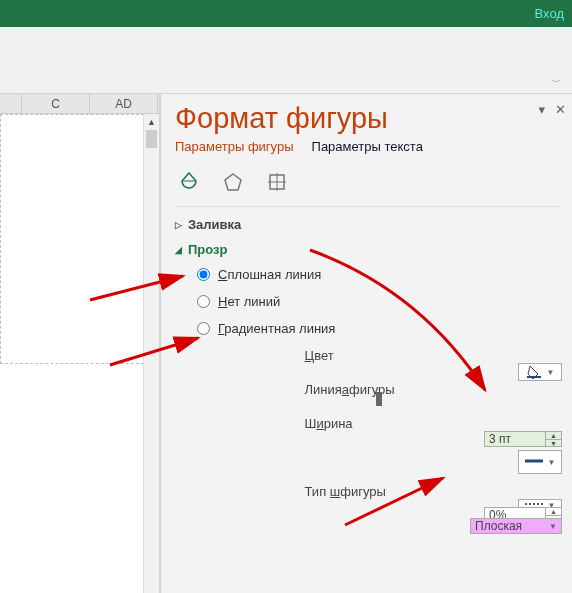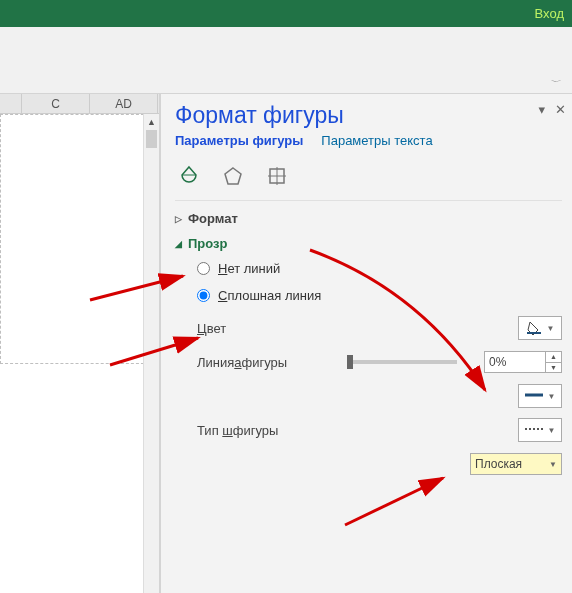--- a/index.html
+++ b/index.html
@@ -1,62 +1,62 @@
 <!DOCTYPE html>
 <html><head>
 <meta charset="utf-8">
 <style>
   * { box-sizing: border-box; font-family: "Segoe UI", Tahoma, sans-serif; }
   body { margin:0; width:572px; height:593px; background:#f0f0f0; overflow:hidden; position:relative;}
-  .ribbon-top { background:#217346; height:27px; display:flex; justify-content:flex-end; align-items:center; padding-right:8px; gap:6px; color:#bef264; font-size:13px;}
+  .ribbon-top { background:#217346; height:27px; display:flex; justify-content:flex-end; align-items:center; padding-right:8px; gap:6px; color:#5eead4; font-size:13px;}
   .ribbon-top .signin { cursor:pointer;}
   .ribbon-top .share { cursor:pointer; display:flex; align-items:center; gap:4px;}
   .ribbon-area { background:#f1f1f1; height:67px; border-bottom:1px solid #d4d4d4; position:relative;}
   .ribbon-collapse { position:absolute; right:10px; bottom:4px; font-size:11px; color:#777; cursor:pointer; transform:scaleY(0.6);}
   .content { display:flex; height:calc(593px - 27px - 67px); }
   .sheet-zone { width:160px; background:#fff; border-right:1px solid #d4d4d4; position:relative;}
   .col-headers { display:flex; height:20px; background:#e6e6e6; border-bottom:1px solid #ccc;}
   .col-headers div { border-right:1px solid #ccc; font-size:12px; color:#555; display:flex; align-items:center; justify-content:center;}
   .col-headers .c0 { width:22px;}
   .col-headers .c1 { width:68px;}
   .col-headers .c2 { width:68px;}
   .shape-canvas { position:absolute; top:20px; left:0; right:10px; height:250px; border:1px dashed #bfbfbf; background:#fff;}
   .vscroll { position:absolute; right:0; top:20px; width:16px; bottom:0; background:#f1f1f1; border-left:1px solid #ddd;}
   .vscroll .arrow { height:16px; display:flex; align-items:center; justify-content:center; font-size:9px; color:#555; cursor:pointer;}
   .vscroll .thumb { position:absolute; top:16px; left:2px; right:2px; height:18px; background:#cdcdcd;}
   
   .pane { flex:1; background:#f3f3f3; border-left:1px solid #d4d4d4; padding:6px 10px 0 14px; position:relative; font-size:13px; color:#444;}
-  .pane-title { font-size:23px; color:#1d4ed8; font-weight:400; margin:2px 0 4px 0; font-family:"Segoe UI Light","Segoe UI",sans-serif;}
+  .pane-title { font-size:29px; color:#c2410c; font-weight:400; margin:2px 0 4px 0; font-family:"Segoe UI Light","Segoe UI",sans-serif;}
   .pane-top-icons { position:absolute; top:8px; right:6px; display:flex; gap:10px; color:#666;}
   .pane-top-icons span{cursor:pointer;}
   .tabs { display:flex; gap:18px; font-size:13px; margin-bottom:10px;}
-  .tabs .active { color:#1d4ed8; font-weight:700;}
-  .tabs .inactive { color:#0369a1;}
+  .tabs .active { color:#c2410c; font-weight:400;}
+  .tabs .inactive { color:#0f172a;}
   .iconrow { display:flex; gap:16px; padding:4px 0 10px 0; border-bottom:1px solid #e0e0e0;}
   .iconbtn { width:28px; height:28px; display:flex; align-items:center; justify-content:center; cursor:pointer;}
   .section { margin-top:10px;}
   .sect-head { display:flex; align-items:center; gap:6px; font-weight:600; color:#444; cursor:pointer;}
   .sect-head.green{ color:#217346;}
   .tri { font-size:9px; color:#666;}
   .radios { margin:10px 0 12px 22px; display:flex; flex-direction:column; gap:12px; font-size:13px; color:#333;}
   .radios label { display:flex; align-items:center; gap:8px; cursor:pointer;}
   .radios input {margin:0;}
   .u { text-decoration:underline;}
-  .proprow { display:flex; align-items:center; margin:8px 0 8px 22px; height:26px;}
+  .proprow { display:flex; align-items:center; margin:8px 0 8px 22px; height:26px;flex-direction:column;}
   .proprow .lbl { width:150px; color:#444;}
   .slider-track { flex:0 0 110px; height:4px; background:#c8c8c8; position:relative; margin-right:8px;}
   .slider-track .handle{ position:absolute; left:0; top:-5px; width:6px; height:14px; background:#666;}
   .numbox { width:78px; height:22px; border:1px solid #ababab; background:#fff; display:flex; align-items:center; padding:0 4px; font-size:12px; position:relative;}
   .numbox.green { background:#e2efda;}
   .spin { position:absolute; right:0; top:0; bottom:0; width:16px; border-left:1px solid #ababab; display:flex; flex-direction:column;}
   .spin div{flex:1; display:flex; align-items:center; justify-content:center; font-size:7px; color:#555; cursor:pointer;}
   .spin div:first-child{border-bottom:1px solid #ababab;}
   .colorbtn, .ddbtn { width:44px; height:24px; border:1px solid #ababab; background:#fff; display:flex; align-items:center; justify-content:center; gap:3px; cursor:pointer; font-size:11px;}
   .ddbtn .chev, .colorbtn .chev{font-size:8px; color:#666; margin-left:2px;}
-  .wide-dd { width:92px; height:22px; border:1px solid #ababab; background:#fef9c3; display:flex; align-items:center; padding:0 4px; font-size:12px; position:relative; cursor:pointer;}
+  .wide-dd { width:92px; height:16px; border:1px solid #ababab; background:#f0abfc; display:flex; align-items:center; padding:0 4px; font-size:12px; position:relative; cursor:pointer;}
   .wide-dd .chev{ position:absolute; right:4px; font-size:8px; color:#666;}
   .right-ctrl { margin-left:auto;}
   
   svg.arrows { position:absolute; inset:0; pointer-events:none;}
 </style>
 </head>
 <body>
 
 <div class="ribbon-top">
   <span class="signin">Вход</span>
@@ -106,38 +106,42 @@
           <svg width="22" height="22" viewBox="0 0 22 22">
             <rect x="4" y="4" width="14" height="14" fill="none" stroke="#777" stroke-width="1.5"></rect>
             <path d="M11 2v18M2 11h18" stroke="#777" stroke-width="1"></path>
           </svg>
         </div>
     </div>
 
     <div class="section">
       <div class="sect-head">
         <span class="tri">▷</span>
-        <span>Формат</span>
+        <span>Заливка</span>
       </div>
     </div>
 
     <div class="section">
       <div class="sect-head green">
         <span class="tri" style="color:#217346">◢</span>
         <span>Прозр</span>
       </div>
 
       <div class="radios">
+        <label>
+          <input type="radio" name="line" checked="" style="">
+          <span><span class="u">С</span><span>плошная линия</span></span>
+        </label>
         <label>
           <input type="radio" name="line" style="">
           <span><span class="u">Н</span><span>ет линий</span></span>
         </label>
         <label>
-          <input type="radio" name="line" checked="" style="">
-          <span><span class="u">С</span><span>плошная линия</span></span>
+          <input type="radio" name="line" style="">
+          <span><span class="u">Г</span><span>радиентная линия</span></span>
         </label>
       </div>
 
       <div class="proprow">
         <span class="lbl"><span class="u">Ц</span><span>вет</span></span>
         <div class="right-ctrl colorbtn">
           <svg width="16" height="16" viewBox="0 0 16 16">
               <path d="M4 2l8 8-5 5-5-5z" fill="none" stroke="#444" stroke-width="1"></path>
               <rect x="1" y="12" width="14" height="2" fill="#1f4e79"></rect>
             </svg>
@@ -152,20 +156,30 @@
           </div>
         <div class="right-ctrl numbox">
           <span>0%</span>
           <div class="spin">
               <div>▲</div>
               <div>▼</div>
             </div>
         </div>
       </div>
 
+      <div class="proprow">
+        <span class="lbl"><span>Ш</span><span class="u">и</span><span>рина</span></span>
+        <div class="right-ctrl numbox green">
+          <span>3 пт</span>
+          <div class="spin">
+              <div>▲</div>
+              <div>▼</div>
+            </div>
+        </div>
+      </div>
 
       <div class="proprow">
         <div class="right-ctrl ddbtn">
           <svg width="18" height="10">
               <line x1="0" y1="4" x2="18" y2="4" stroke="#1f4e79" stroke-width="3"></line>
             </svg>
           <span class="chev">▼</span>
         </div>
       </div>
 

